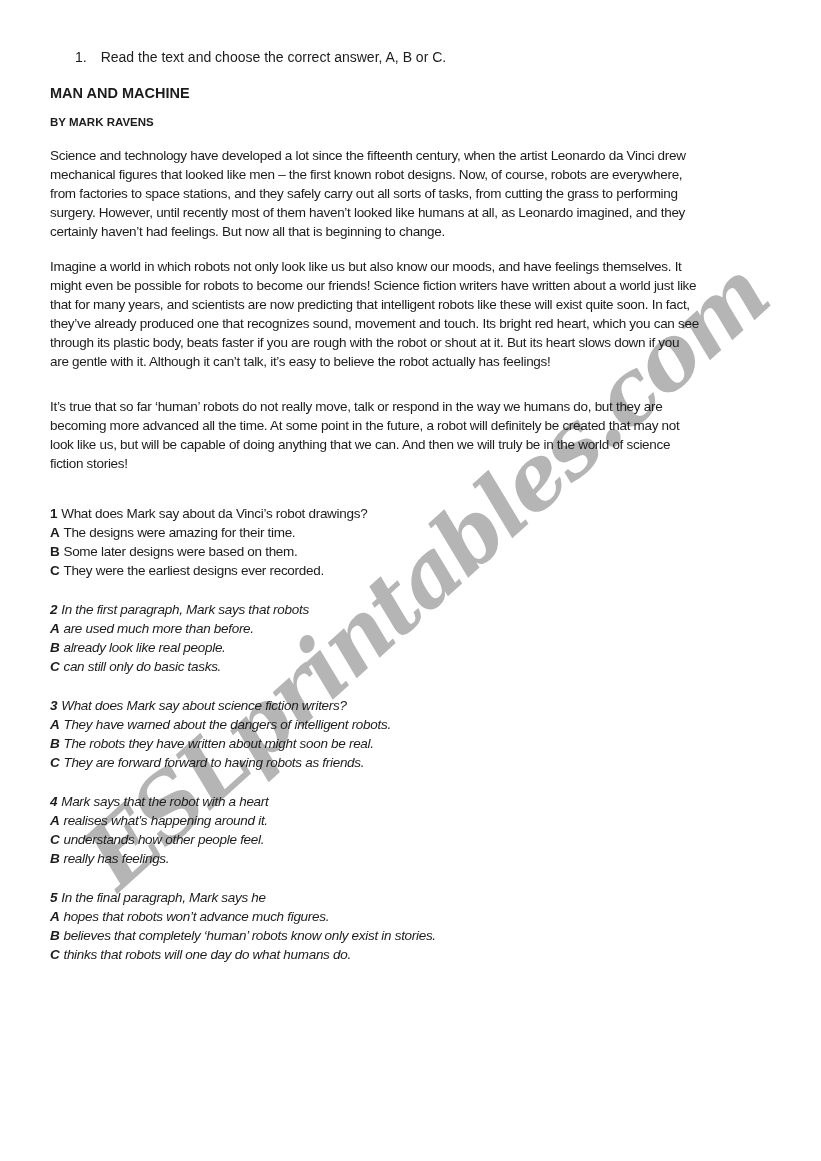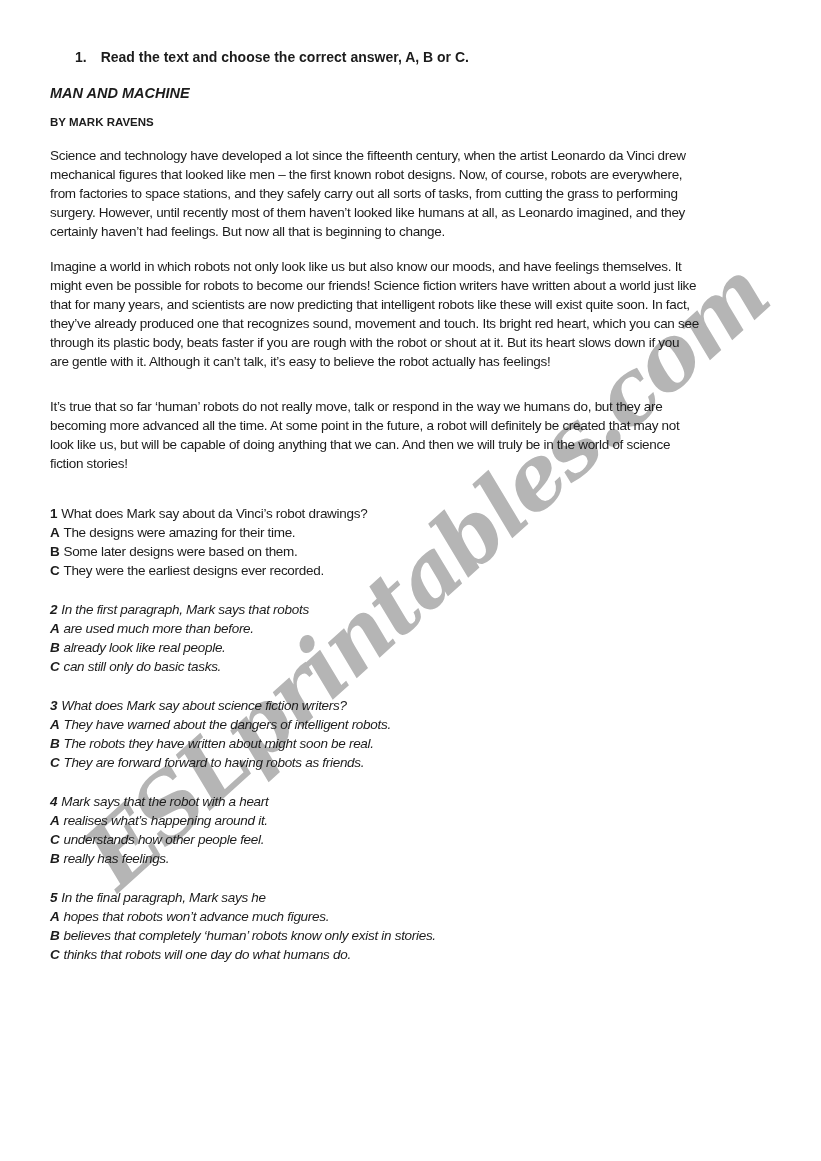--- a/index.html
+++ b/index.html
@@ -26,31 +26,30 @@
     z-index: 0;
     user-select: none;
   }
   #content {
     position: relative;
     z-index: 1;
     padding: 48px 40px 0 50px;
   }
   .instruction {
     margin-left: 25px;
-    font-weight: bold;
+    font-weight: normal;
     font-size: 14px;
     line-height: 19px;
   }
   .instruction .num { display: inline-block; margin-right: 14px; }
   .title {
     margin-top: 17px;
     font-weight: bold;
     font-size: 14.5px;
     line-height: 19px;
-    font-style: italic;
   }
   .byline {
     margin-top: 12px;
     font-weight: bold;
     font-size: 11.5px;
     line-height: 15px;
   }
   .para {
     white-space: pre-line;
     font-size: 13.5px;

